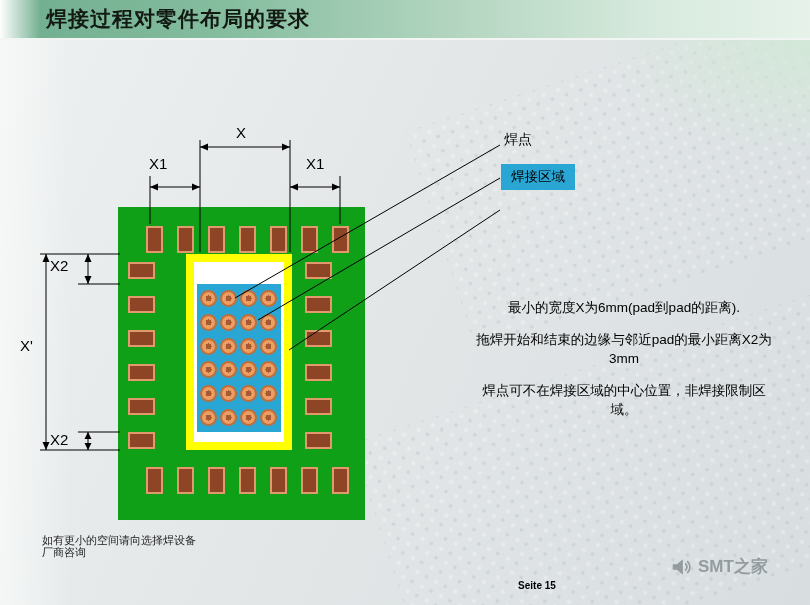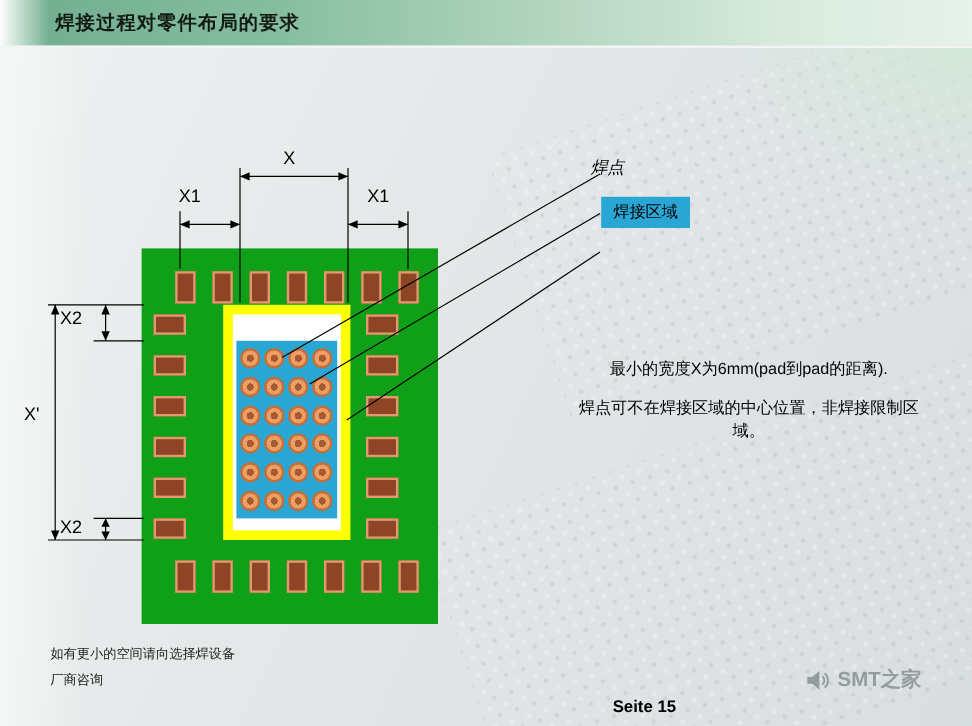--- a/index.html
+++ b/index.html
@@ -29,21 +29,21 @@
     background:linear-gradient(to right, rgba(248,250,249,.8), rgba(248,250,249,0));
   }
 
   
   .titlebar {
     position:absolute; left:0; top:0; width:810px; height:40px;
     background:linear-gradient(to right,#fdfefd 0%, #73b091 5%, #85bd9f 28%, #b6d7c2 58%, #d9ebdf 82%, #e6f2ea 100%);
     display:flex; align-items:center;
     border-bottom:2px solid #f2f5f3;
   }
-  .titlebar h1 { margin:0 0 0 46px; font-size:16px; font-weight:bold; color:#121a13; letter-spacing:1px; }
+  .titlebar h1 { margin:0 0 0 46px; font-size:21px; font-weight:bold; color:#121a13; letter-spacing:1px; }
   .subtitle { position:absolute; left:57px; top:56px; margin:0; font-size:15px; font-weight:normal; color:#000; letter-spacing:1px; }
 
   
   .board       { position:absolute; left:118px; top:207px; width:247px; height:313px; background:#10a018; }
   .noweld      { position:absolute; left:186px; top:254px; width:106px; height:196px; background:#ffff00; }
   .inner-white { position:absolute; left:194px; top:262px; width:90px;  height:180px; background:#ffffff; }
   .weld        { position:absolute; left:197px; top:284px; width:84px;  height:148px; background:#2aa6d4; }
 
   .pad-v { position:absolute; width:17px; height:27px; background:#8e4526; border:2px solid #e09a6d; }
   .pad-h { position:absolute; width:27px; height:17px; background:#8e4526; border:2px solid #e09a6d; }
@@ -58,30 +58,30 @@
   .lines polygon { fill:#000; }
 
   .dim { position:absolute; font-size:15px; color:#000; }
   .dim-x        { left:236px; top:124px; }
   .dim-x1-left  { left:149px; top:155px; }
   .dim-x1-right { left:306px; top:155px; }
   .dim-x2-top   { left:50px;  top:257px; }
   .dim-xprime   { left:20px;  top:337px; }
   .dim-x2-bot   { left:50px;  top:431px; }
 
-  .legend-joint { position:absolute; left:492px; top:131px; font-size:14px; color:#000;font-style:italic; }
+  .legend-joint { position:absolute; left:504px; top:131px; font-size:14px; color:#000; }
   .legend-box   { position:absolute; font-size:13.5px; color:#000; padding:4px 10px; }
   .legend-weld  { left:501px; top:164px; background:#2aa6d4; }
   .legend-noweld{ left:501px; top:197px; background:#ffff00; }
 
   .notes { position:absolute; left:470px; top:298px; width:308px; font-size:13.5px; color:#000;text-align:center; }
   .notes p { margin:0 0 13px 0; line-height:19px; }
 
-  .footnote { position:absolute; left:42px; top:534px; width:158px; font-size:11px; line-height:22px; color:#1d1d1d; }
-  .page-num { position:absolute; left:501px; top:580px; width:72px; text-align:center; font-size:14px; font-weight:bold; color:#000; }
+  .footnote { position:absolute; left:42px; top:534px; width:158px; font-size:11px; line-height:12px; color:#1d1d1d; }
+  .page-num { position:absolute; left:501px; top:580px; width:72px; text-align:center; font-size:10px; font-weight:bold; color:#000; }
 
   .watermark { position:absolute; left:670px; top:555px; display:flex; align-items:flex-end; gap:6px;
                color:#939c9f; font-size:17px; font-weight:bold; }
   .watermark svg { display:block; }
 </style>
 </head>
 <body>
 
 <div class="slide">
 
@@ -196,20 +196,21 @@
   <div class="dim dim-x1-right">X1</div>
   <div class="dim dim-x2-top">X2</div>
   <div class="dim dim-xprime">X'</div>
   <div class="dim dim-x2-bot">X2</div>
 
   <div class="legend-joint">焊点</div>
   <div class="legend-box legend-weld">焊接区域</div>
 
   <div class="notes">
     <p>最小的宽度X为6mm(pad到pad的距离).</p>
+    <p>拖焊开始和结束的边缘与邻近pad的最小距离X2为3mm</p>
     <p>焊点可不在焊接区域的中心位置，非焊接限制区域。</p>
   </div>
 
   <div class="footnote">如有更小的空间请向选择焊设备厂商咨询</div>
   <div class="page-num">Seite 15</div>
 
   <div class="watermark">
     <svg width="22" height="22" viewBox="0 0 24 24">
       <path d="M3 9 L7.5 9 L14 3.5 L14 20.5 L7.5 15 L3 15 Z" fill="#939c9f"></path>
       <path d="M16.5 8.2 a4.6 4.6 0 0 1 0 7.6" stroke="#939c9f" stroke-width="1.8" fill="none"></path>

